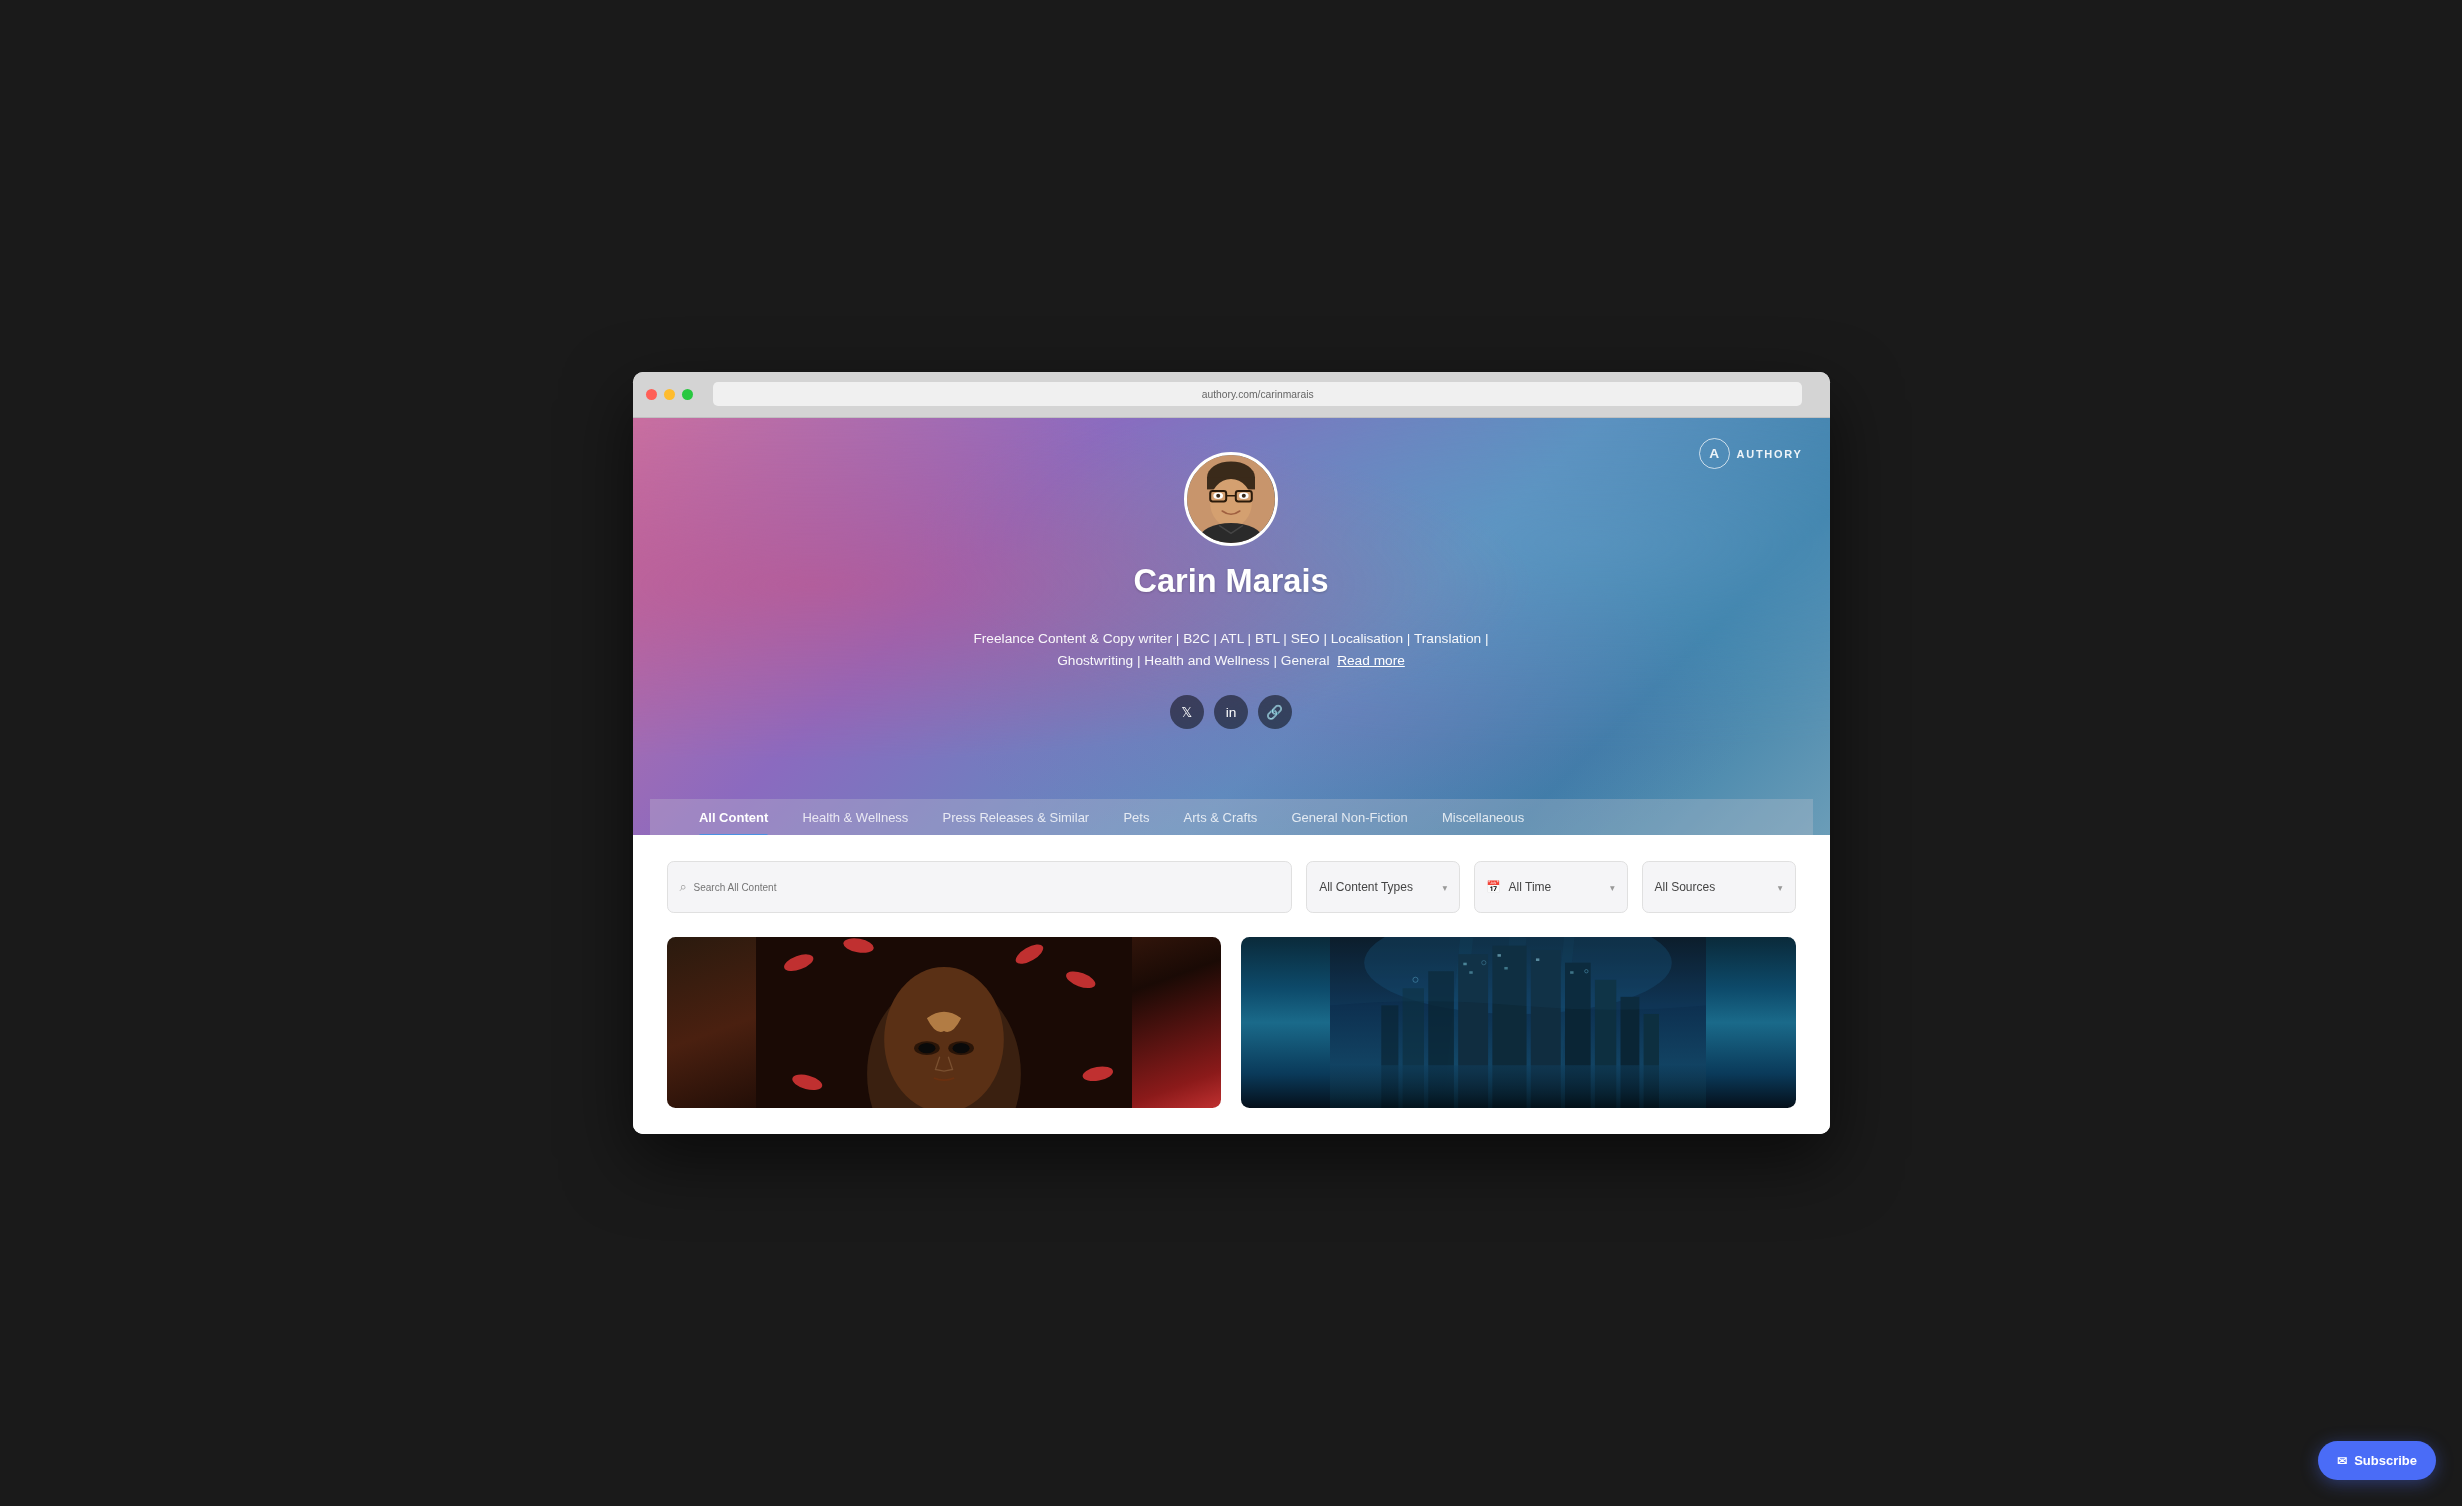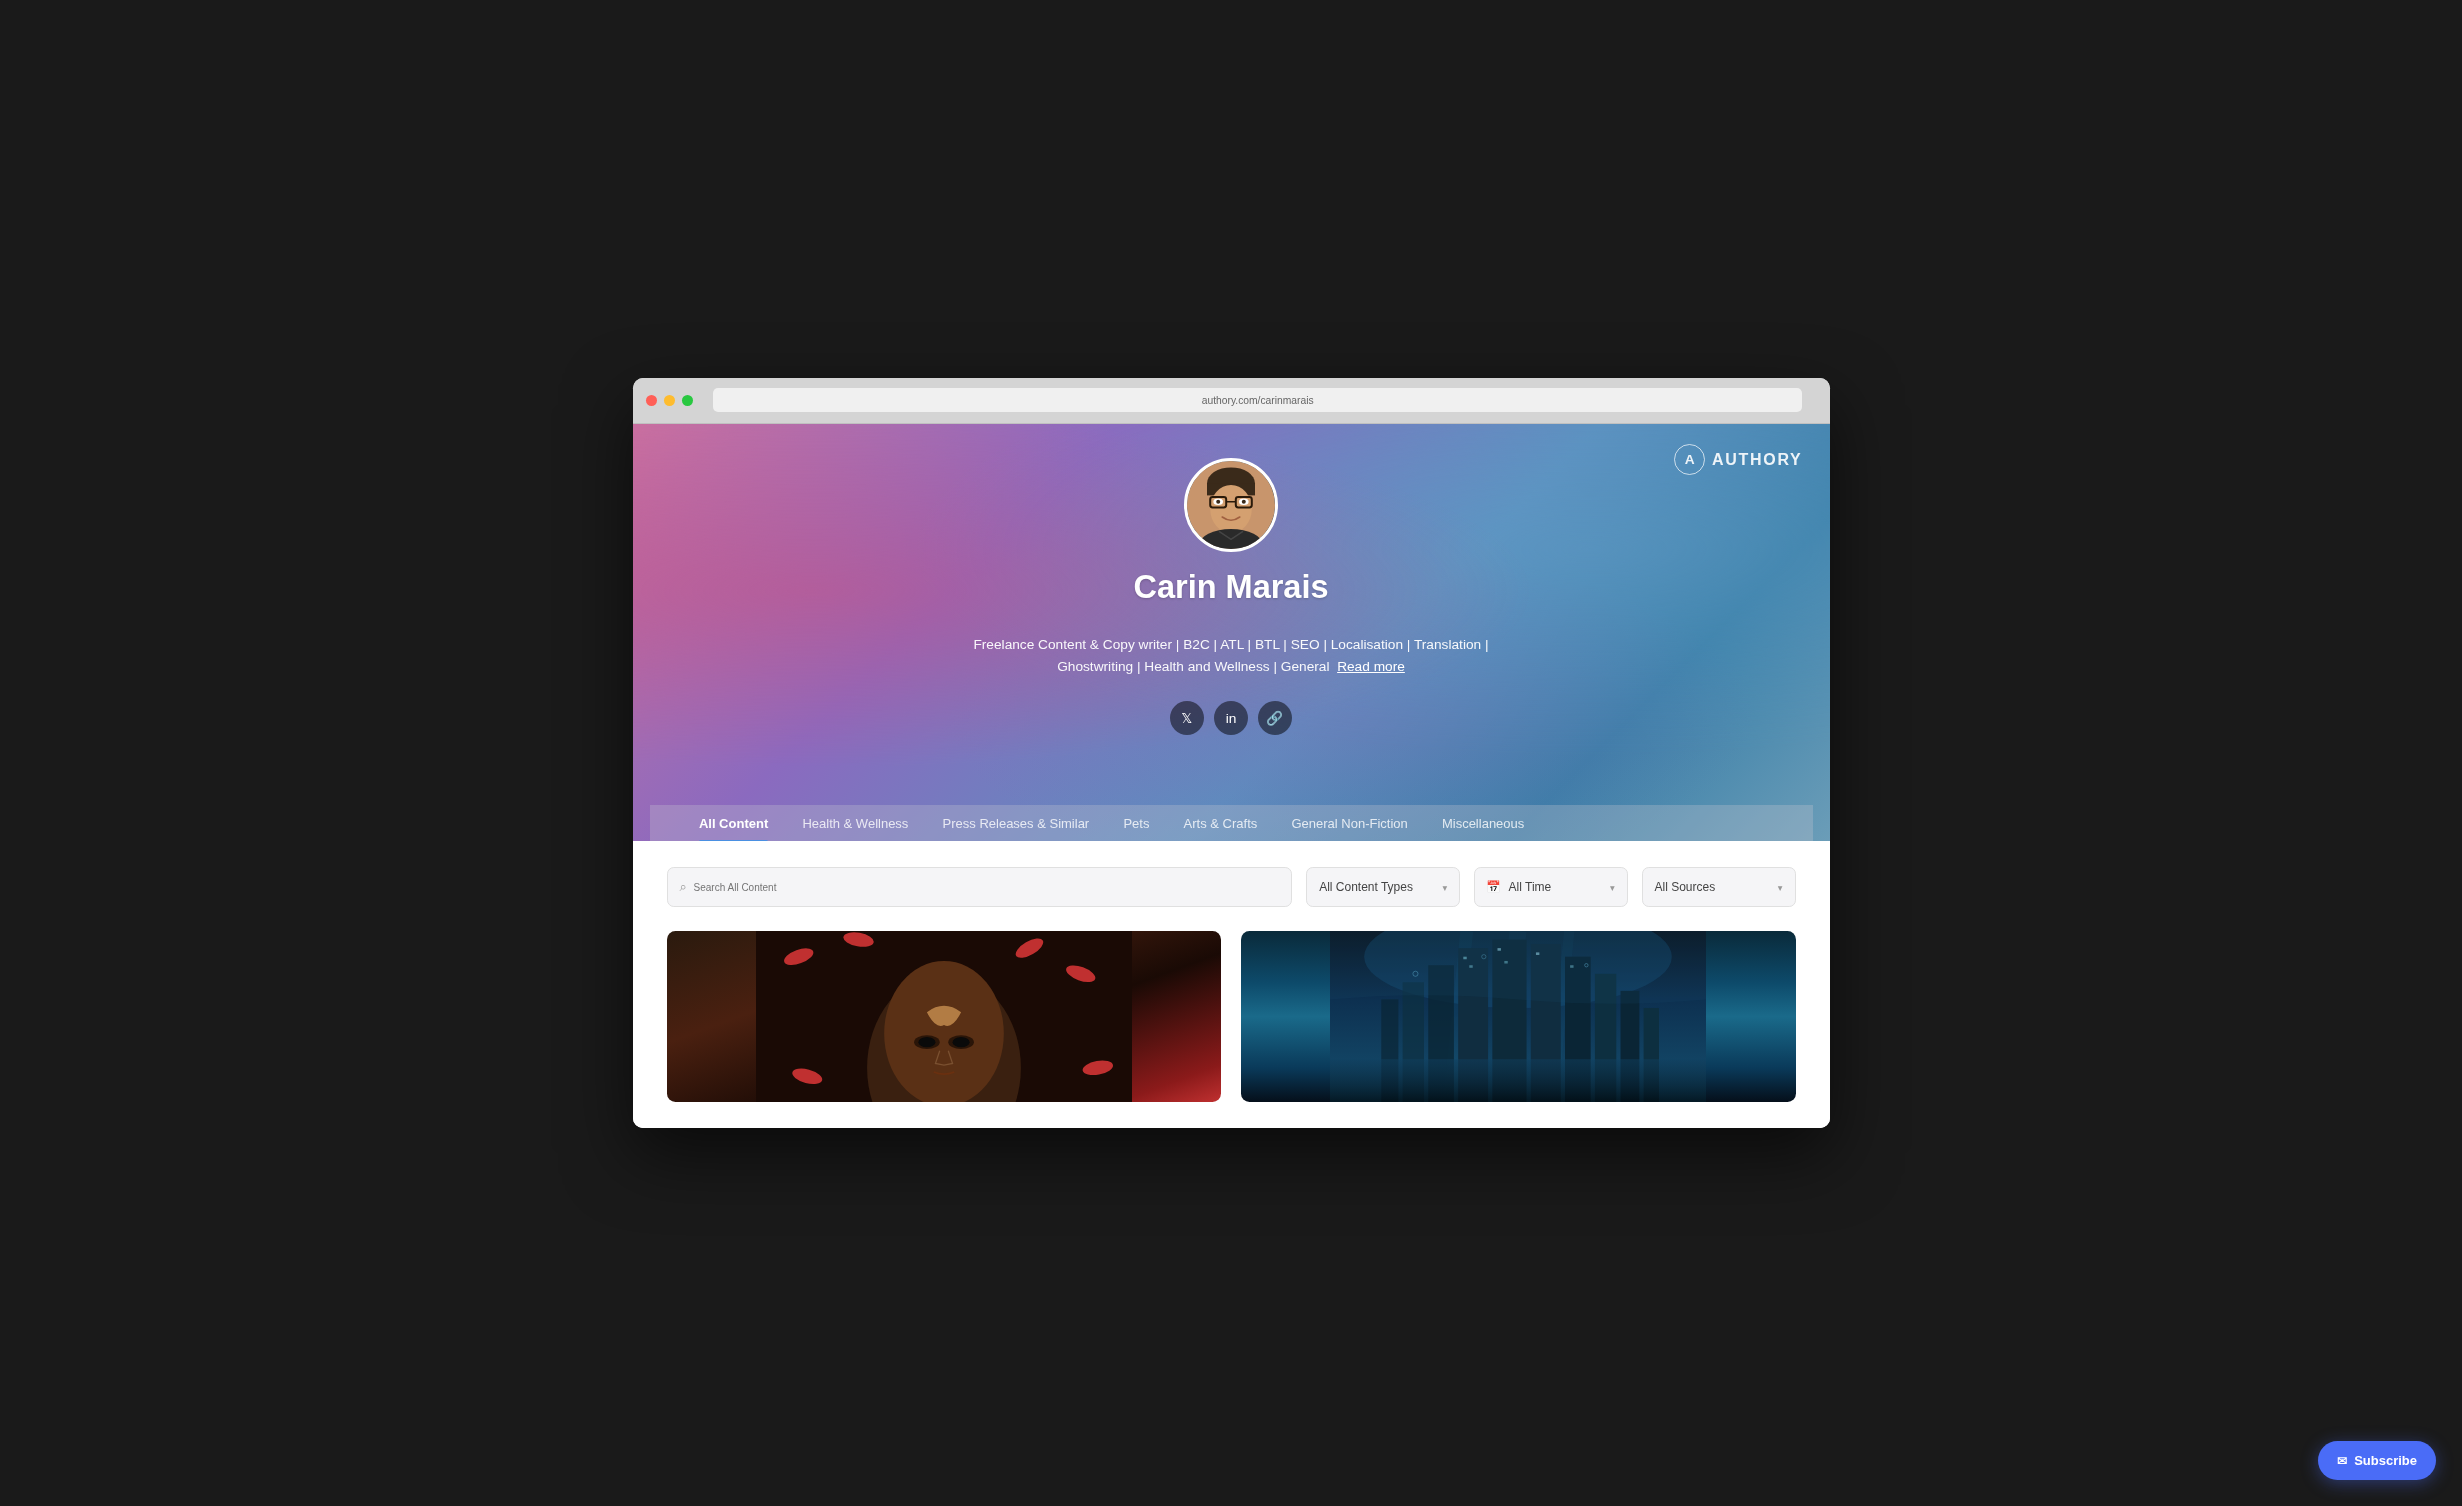--- a/index.html
+++ b/index.html
@@ -97,21 +97,21 @@
       border-radius: 50%;
       display: flex;
       align-items: center;
       justify-content: center;
       font-size: 13.7px;
       font-weight: 600;
       color: rgba(255,255,255,0.9);
     }
 
     .authory-logo-text {
-      font-size: 16px;
+      font-size: 11px;
       font-weight: 600;
       letter-spacing: 1.7px;
       color: rgba(255,255,255,0.9);
     }
 
     .avatar-container {
       position: relative;
       z-index: 1;
       margin-bottom: 17px;
     }
@@ -269,21 +269,21 @@
       align-items: center;
       background: #f5f5f7;
       border: 0.9px solid #e0e0e0;
       border-radius: 6.8px;
       padding: 0 12px;
       gap: 6.8px;
       min-width: 154px;
       cursor: pointer;
       font-size: 12px;
       color: #444;
-      height: 40px;
+      height: 52px;
     }
 
     .filter-select-label {
       flex: 1;
       font-size: 12px;
       color: #444;
     }
 
     .chevron-icon {
       color: #999;

